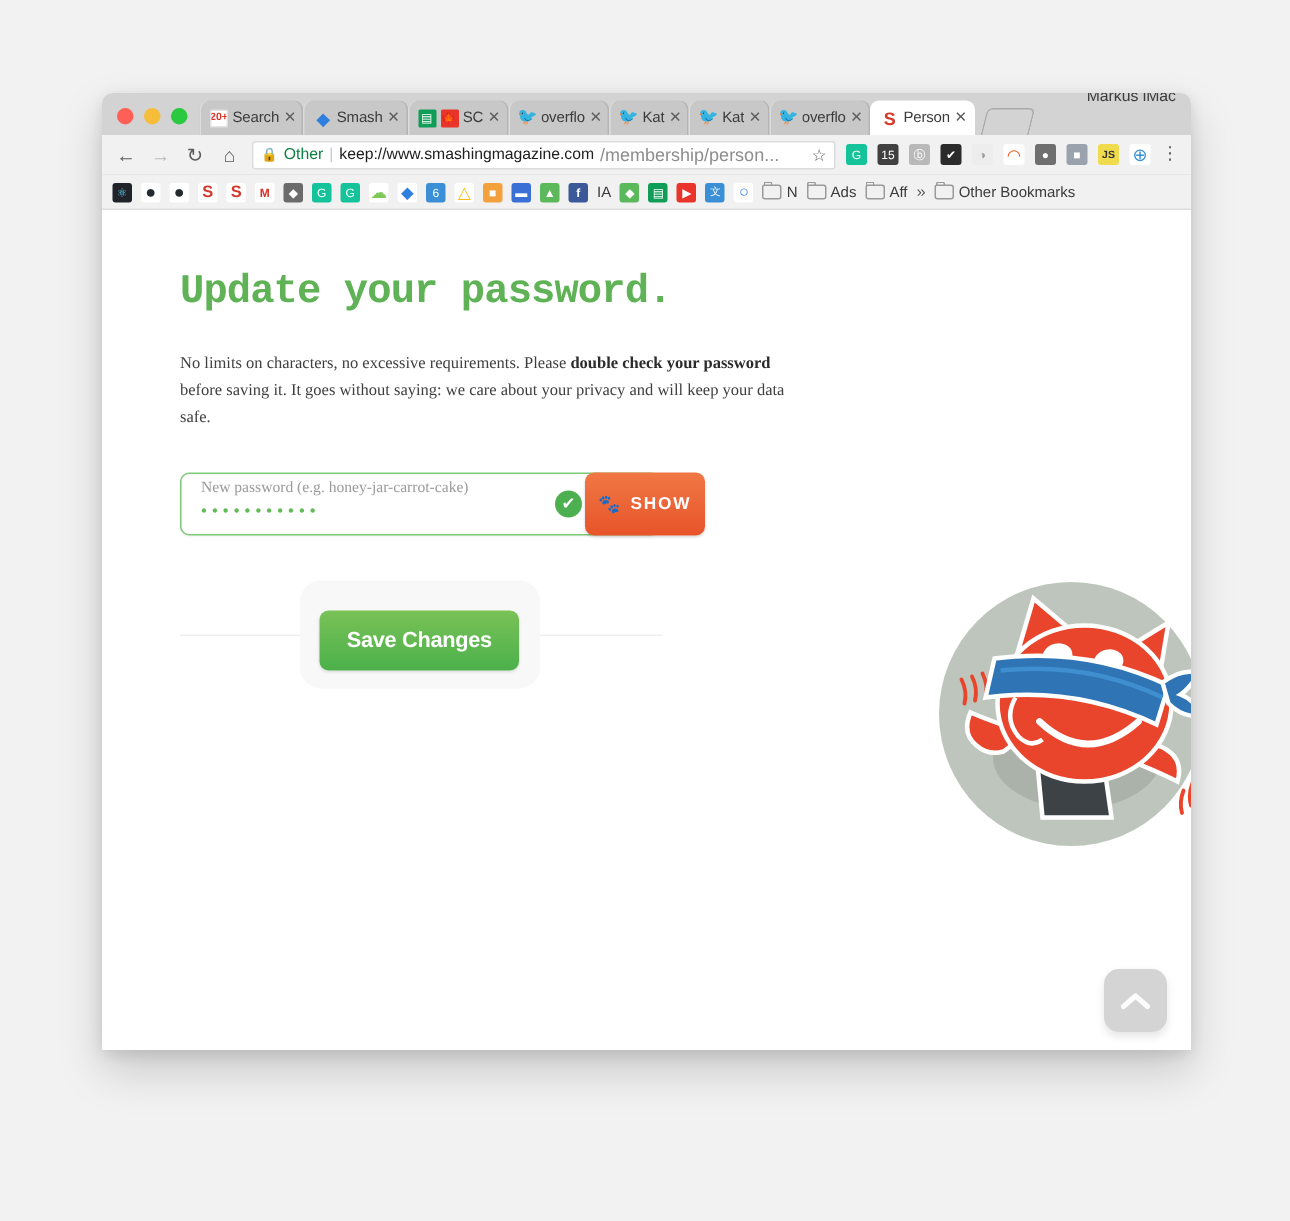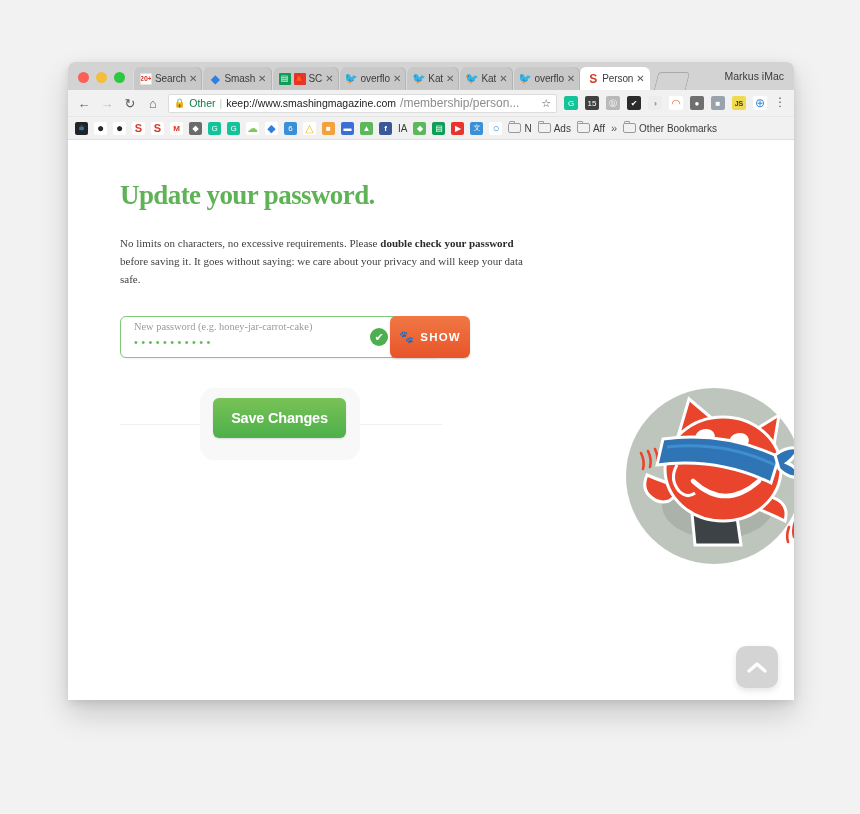--- a/index.html
+++ b/index.html
@@ -107,21 +107,21 @@
     border: 1px solid #a9a9a9;
     border-bottom: none;
     border-radius: 4px 4px 0 0;
     margin: 0 0 0 6px;
     transform: skewX(-14deg);
     background: transparent;
   }
   #profile-name {
     position: absolute;
     right: 10px;
-    bottom: 8px;
+    bottom: 20px;
     font-size: 10.5px;
     color: #3b3b3b;
     text-align: right;
   }
 
   
   #omnibox-row {
     height: 26px;
     background: #f1f1f1;
     display: flex;
@@ -230,21 +230,21 @@
     overflow: hidden;
   }
   #content {
     position: absolute;
     left: 52px;
     top: 40px;
     right: 0;
   }
 
   .heading {
-    font-family: Liberation Serif, serif;
+    font-family: Liberation Mono, monospace;
     font-weight: bold;
     font-size: 27px;
     letter-spacing: -0.6px;
     color: #5fb255;
     margin: 0;
   }
   #intro-paragraph {
     font-family: "Liberation Serif", serif;
     font-size: 11px;
     line-height: 1.62;
@@ -345,21 +345,21 @@
   }
   #save-halo {
     position: absolute;
     left: 80px; top: 0;
     width: 160px; height: 72px;
     border-radius: 14px;
     background: #f7f8f7;
   }
   #save-changes-button {
     position: absolute;
-    left: 93px; top: 10px;
+    left: 93px; top: 20px;
     width: 133px; height: 40px;
     border-radius: 6px;
     background: linear-gradient(180deg, #79c257 0%, #4cb04a 100%);
     color: #fff;
     font-size: 14.5px;
     font-weight: bold;
     letter-spacing: -0.2px;
     display: flex;
     align-items: center;
     justify-content: center;

